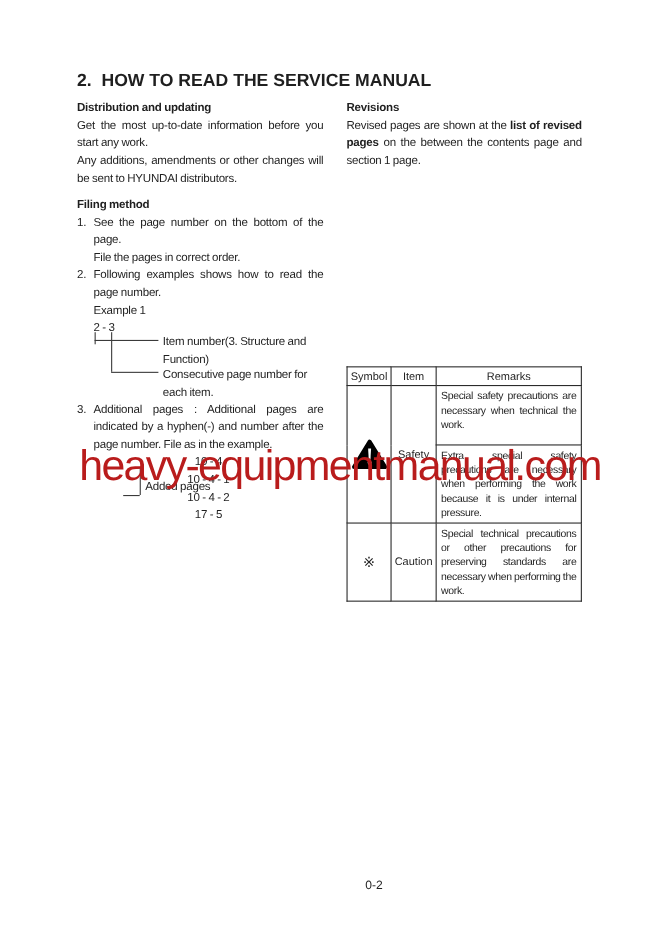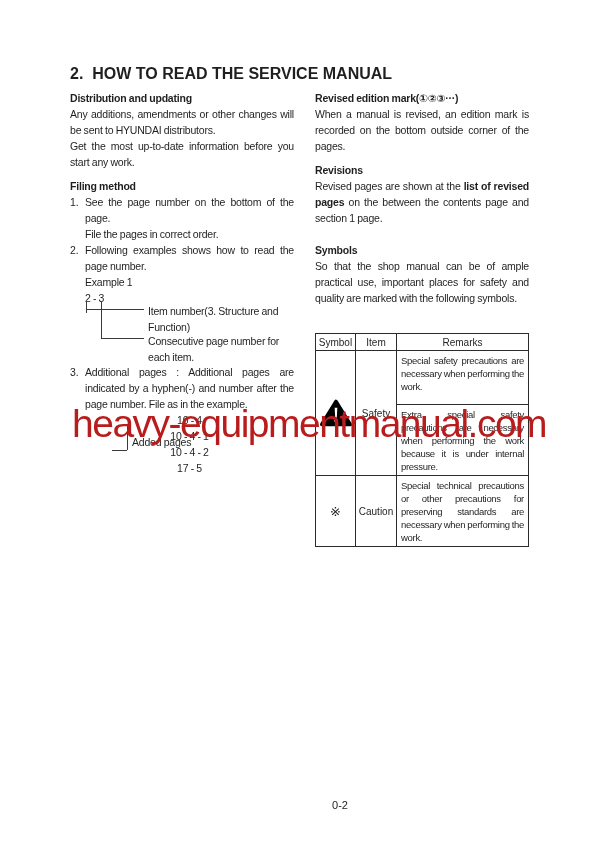--- a/index.html
+++ b/index.html
@@ -60,22 +60,22 @@
 </style>
 </head>
 <body>
 
 <div class="page-heading">2.  HOW TO READ THE SERVICE MANUAL</div>
 
 <div class="col col-left">
 
   <div class="sec">
     <div class="sec-title">Distribution and updating</div>
+    <div class="para">Get the most up-to-date information before you start any work.</div>
     <div class="para">Any additions, amendments or other changes will be sent to HYUNDAI distributors.</div>
-    <div class="para">Get the most up-to-date information before you start any work.</div>
   </div>
 
   <div class="sec">
     <div class="sec-title">Filing method</div>
 
     <div class="list-item">
       <span class="list-num">1.</span>
       <div class="para">See the page number on the bottom of the page.</div>
       <div>File the pages in correct order.</div>
     </div>
@@ -109,34 +109,26 @@
         <div class="b-v"></div>
         <div class="b-b"></div>
         <div class="b-label">Added pages</div>
       </div>
     </div>
   </div>
 </div>
 
 <div class="col col-right">
 
-  <div class="sec">
-    <div class="sec-title">Revised edition mark(①②③···)</div>
-    <div class="para">When a manual is revised, an edition mark is recorded on the bottom outside corner of the pages.</div>
-  </div>
 
   <div class="sec">
     <div class="sec-title">Revisions</div>
     <div class="para"><span>Revised pages are shown at the </span><b>list of revised pages</b><span> on the between the contents page and section 1 page.</span></div>
   </div>
 
-  <div class="sec gap-lg">
-    <div class="sec-title">Symbols</div>
-    <div class="para">So that the shop manual can be of ample practical use, important places for safety and quality are marked with the following symbols.</div>
-  </div>
 </div>
 
 <table class="sym-table">
   <colgroup>
       <col style="width:40px">
       <col style="width:41px">
       <col style="width:132px">
     </colgroup>
   <tbody>
       <tr>
@@ -146,21 +138,21 @@
   </tr>
   <tr>
     <td class="cell-center" rowspan="2">
       <svg class="tri-icon" width="32" height="30" viewBox="0 0 36 32">
         <polygon points="18,3 34,29 2,29" fill="#000" stroke="#000" stroke-width="4" stroke-linejoin="round"></polygon>
         <path d="M16.5 10 L19.5 10 L18.9 21 L17.1 21 Z" fill="#fff"></path>
         <circle cx="18" cy="24.6" r="2" fill="#fff"></circle>
       </svg>
     </td>
     <td class="cell-center" rowspan="2">Safety</td>
-    <td class="cell-remarks" style="height:48px">Special safety precautions are necessary when performing the work.</td>
+    <td class="cell-remarks" style="height:48px">Special safety precautions are necessary when technical the work.</td>
   </tr>
   <tr>
     <td class="cell-remarks" style="height:55px">Extra special safety precautions are necessary when performing the work because it is under internal pressure.</td>
   </tr>
   <tr>
     <td class="cell-center">
       <span class="caution-glyph">※</span>
     </td>
     <td class="cell-center">Caution</td>
     <td class="cell-remarks" style="height:55px">Special technical precautions or other precautions for preserving standards are necessary when performing the work.</td>

